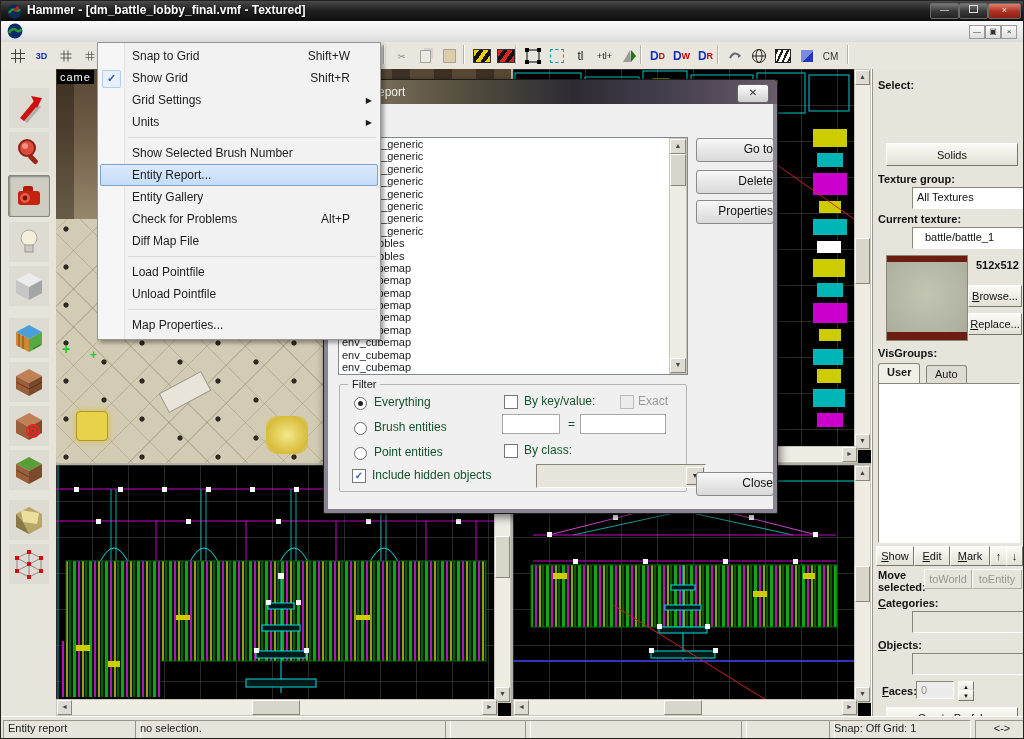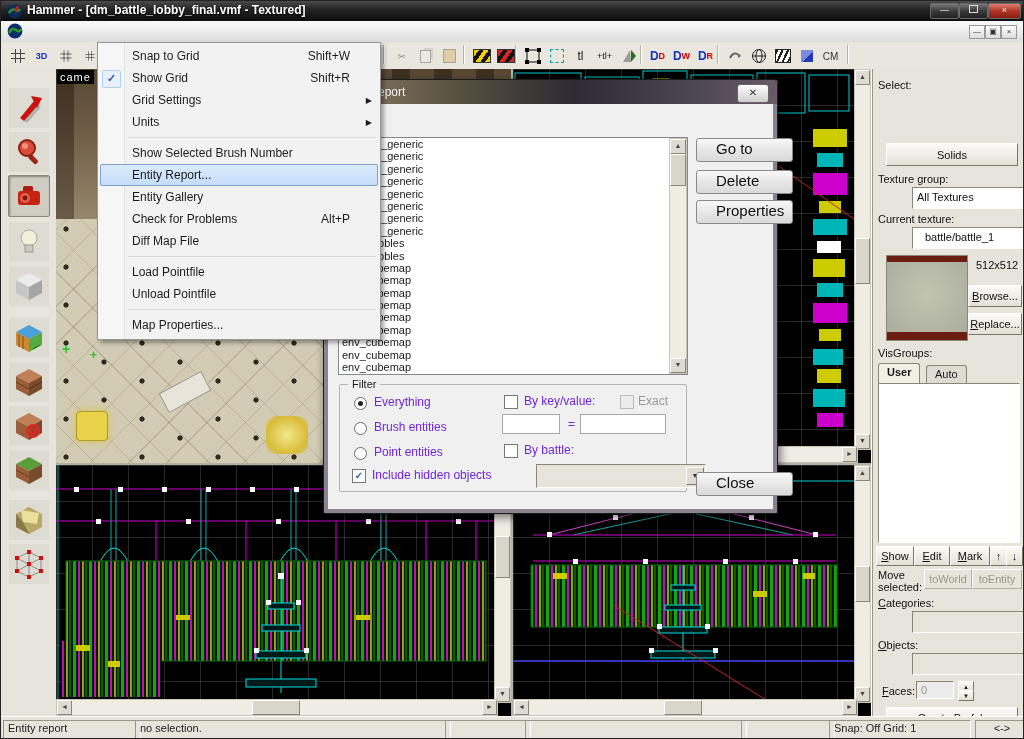--- a/index.html
+++ b/index.html
@@ -71,21 +71,21 @@
 
   
   .sb{position:absolute;background:#efece4;border:1px solid #c9c5b8;}
   .sbbtn{position:absolute;width:13px;height:13px;border:1px solid;border-color:#fff #8a8678 #8a8678 #fff;
     background:#dedbd2;font-size:7px;line-height:12px;text-align:center;color:#444;}
   .sbthumb{position:absolute;border:1px solid;border-color:#fff #8a8678 #8a8678 #fff;background:#d8d5ca;}
 
   
   #rpanel{left:870px;top:68px;width:154px;height:647px;background:#e7e4db;
     border-left:1px solid #fff;box-shadow:inset 1px 0 0 #9a968a;overflow:hidden;font-size:11px;}
-  .rp-label{position:absolute;left:6px;color:#111;}
+  .rp-label{position:absolute;left:6px;color:#111;font-weight:bold;}
   .cbtn{position:absolute;border:1px solid;border-color:#fff #7a7668 #7a7668 #fff;
     background:linear-gradient(#fbfaf6,#e3e0d6);text-align:center;font-size:11px;color:#111;
     display:flex;align-items:center;justify-content:center;}
   .cbtn.disabled{color:#9a968c;background:#e7e4db;border-color:#fff #b2aea2 #b2aea2 #fff;}
   .combo{position:absolute;height:20px;background:#fff;border:1px solid;border-color:#8a8678 #fff #fff #8a8678;
     font-size:11px;line-height:18px;padding-left:4px;color:#111;margin-left:34px;}
   .combo .arrow{position:absolute;right:1px;top:1px;width:16px;height:16px;border:1px solid;
     border-color:#fff #7a7668 #7a7668 #fff;background:#dedbd2;font-size:7px;text-align:center;line-height:15px;color:#333;}
   .combo.disabled{background:#e7e4db;color:#9a968c;}
   .mn{display:inline-block;} .mn::first-letter{text-decoration:underline;}
@@ -100,34 +100,34 @@
 
   
   #dialog{left:322px;top:78px;width:453px;height:433px;z-index:50;
     background:#8a8492;border:1px solid #1c1c1c;border-radius:5px 5px 2px 2px;
     box-shadow:2px 3px 10px rgba(0,0,0,.55);}
   #dlg-title{position:absolute;left:0;top:0;right:0;height:24px;border-radius:4px 4px 0 0;
     background:linear-gradient(90deg,#8f8069,#55503f 30%,#2e2a33 55%,#4a4450 80%,#6a5a6a);
     color:#f2f2f2;font-size:12px;}
   #dlg-body{position:absolute;left:4px;top:24px;right:4px;bottom:4px;background:#f0f0f0;}
   .dbtn{position:absolute;width:76px;height:22px;border:1px solid #8a8a8a;border-radius:3px;
-    background:linear-gradient(#f8f8f8,#e9e9e9 45%,#d9d9d9);text-align:left;line-height:20px;font-size:15px;color:#111;padding-left:19px;}
+    background:linear-gradient(#f8f8f8,#e9e9e9 45%,#d9d9d9);text-align:right;line-height:20px;font-size:12px;color:#111;}
   .closeX{position:absolute;top:4px;right:8px;width:30px;height:17px;border:1px solid #666;border-radius:3px;
     background:linear-gradient(#fdfdfd,#cfcfcf);color:#333;font-size:10px;line-height:15px;text-align:center;}
   #ent-list{position:absolute;left:10px;top:33px;width:348px;height:236px;background:#fff;
     border:1px solid #828790;overflow:hidden;}
   .lrow{height:12.4px;font-size:11px;line-height:12px;padding-left:3px;white-space:nowrap;}
   .groupbox{position:absolute;border:1px solid #b4b4b4;border-radius:2px;}
   .groupbox>.legend{position:absolute;top:-7px;left:8px;background:#f0f0f0;padding:0 4px;font-size:11px;}
   .radio{position:absolute;width:11px;height:11px;border:1px solid #6a6a6a;border-radius:50%;background:#fff;}
   .radio.sel::after{content:"";position:absolute;left:3px;top:3px;width:5px;height:5px;border-radius:50%;background:#222;}
   .chk{position:absolute;width:12px;height:12px;border:1px solid #777;background:#fff;
     font-size:10px;line-height:11px;text-align:center;color:#2a5db0;font-weight:bold;}
   .chk.disabled{border-color:#bbb;background:#ececec;}
-  .flabel{position:absolute;font-size:12px;color:#6d28d9;white-space:nowrap;}
+  .flabel{position:absolute;font-size:12px;color:#14532d;white-space:nowrap;}
   .flabel.dim{color:#9a9a9a;}
   .fin{position:absolute;height:20px;background:#fff;border:1px solid #a8a8a8;font-size:11px;padding:0 2px;box-sizing:border-box;}
 
   
   #mapmenu{left:96px;top:41px;width:282px;z-index:60;background:#f2f2f2;border:1px solid #979797;
     box-shadow:3px 3px 4px rgba(0,0,0,.35);padding:2px 0 3px 0;
     background-image:linear-gradient(90deg,#f6f6f6 0 26px,#e2e3e3 26px 27px,#f2f2f2 27px);}
   .mi{position:relative;height:22px;line-height:22px;padding-left:34px;font-size:12px;color:#1c1c1c;white-space:nowrap;}
   .mi .short{position:absolute;right:30px;}
   .mi .sub{position:absolute;right:8px;font-size:8px;top:1px;}
@@ -719,21 +719,21 @@
       <span class="flabel" style="left:44px;top:364px">Include hidden objects</span>
 
       <div class="chk" style="left:176px;top:291px"></div>
       <span class="flabel" style="left:196px;top:290px">By key/value:</span>
       <div class="chk disabled" style="left:292px;top:291px"></div>
       <span class="flabel dim" style="left:310px;top:290px">Exact</span>
       <input class="fin" style="left: 174px; top: 310px; width: 58px;" value="">
       <span class="flabel" style="left:240px;top:313px">=</span>
       <input class="fin" style="left: 252px; top: 310px; width: 86px;" value="">
       <div class="chk" style="left:176px;top:340px"></div>
-      <span class="flabel" style="left:196px;top:339px">By battle:</span>
+      <span class="flabel" style="left:196px;top:339px">By class:</span>
       <div class="combo disabled" style="left:174px;top:360px;width:164px;height:22px">
         <span></span><span class="arrow" style="top:2px">▼</span>
       </div>
 
       <div class="dbtn" style="left:368px;top:368px">Close</div>
     </div>
   </div>
 
   <div id="mapmenu" class="abs">
     <div class="mi">

